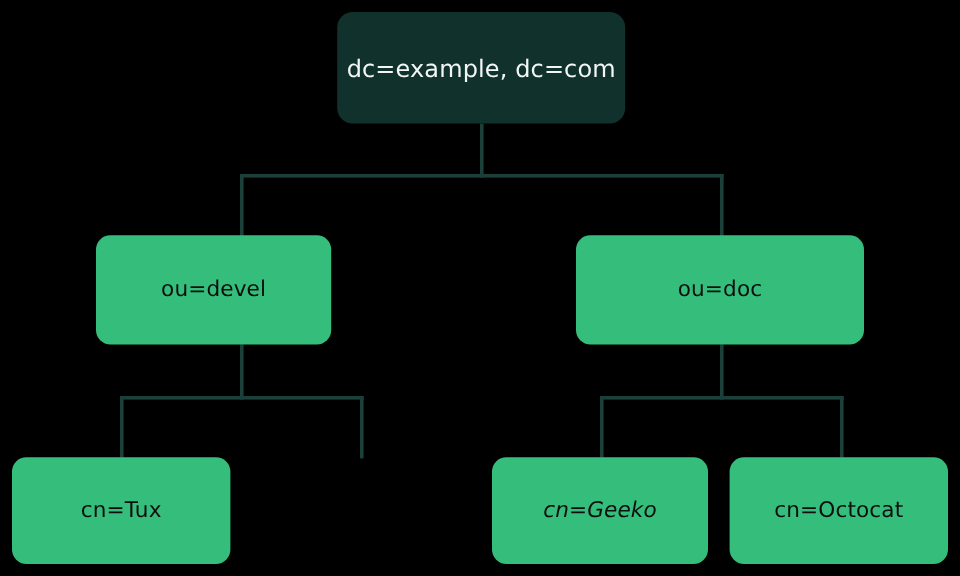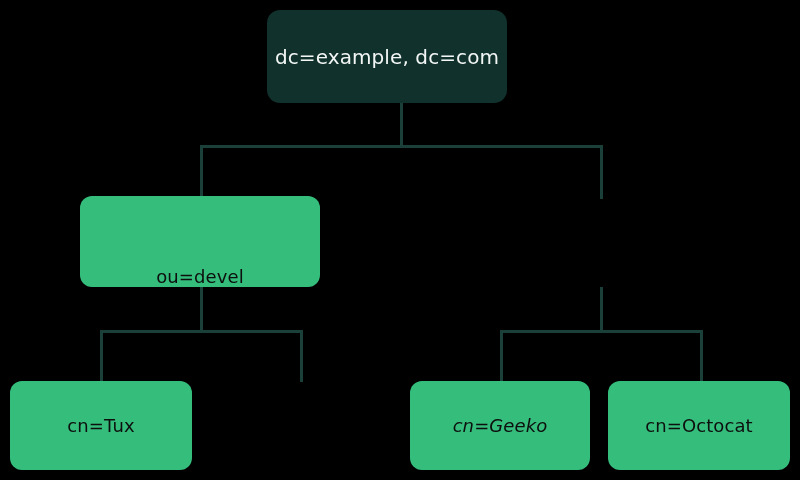--- a/index.html
+++ b/index.html
@@ -69,28 +69,31 @@
   <div class="edge edge-v" style="left:200px; top:287px; height:46px;"></div>
   <div class="edge edge-h" style="left:100px; top:330px; width:203px;"></div>
   <div class="edge edge-v" style="left:100px; top:330px; height:52px;"></div>
   <div class="edge edge-v" style="left:300px; top:330px; height:52px;"></div>
 
   <div class="edge edge-v" style="left:600px; top:287px; height:46px;"></div>
   <div class="edge edge-h" style="left:500px; top:330px; width:203px;"></div>
   <div class="edge edge-v" style="left:500px; top:330px; height:52px;"></div>
   <div class="edge edge-v" style="left:700px; top:330px; height:52px;"></div>
 
-  <div class="node node-root" style="left:267px; top:10px; width:240px; height:93px;">
+  <div class="node node-root" style="left:281px; top:10px; width:240px; height:93px;">
     <span class="node-label">dc=example, dc=com</span>
   </div>
 
-  <div class="node node-branch" style="left:80px; top:196px; width:240px; height:91px;align-items:flex-end;">
+  <div class="node node-branch" style="left:80px; top:196px; width:196px; height:91px;">
     <span class="node-label">ou=devel</span>
   </div>
 
+  <div class="node node-branch" style="left:480px; top:196px; width:240px; height:91px;">
+    <span class="node-label">ou=doc</span>
+  </div>
 
   <div class="node node-leaf" style="left:10px; top:381px; width:182px; height:89px;">
     <span class="node-label">cn=Tux</span>
   </div>
 
 
   <div class="node node-leaf" style="left:410px; top:381px; width:180px; height:89px;font-style:italic;">
     <span class="node-label">cn=Geeko</span>
   </div>
 

